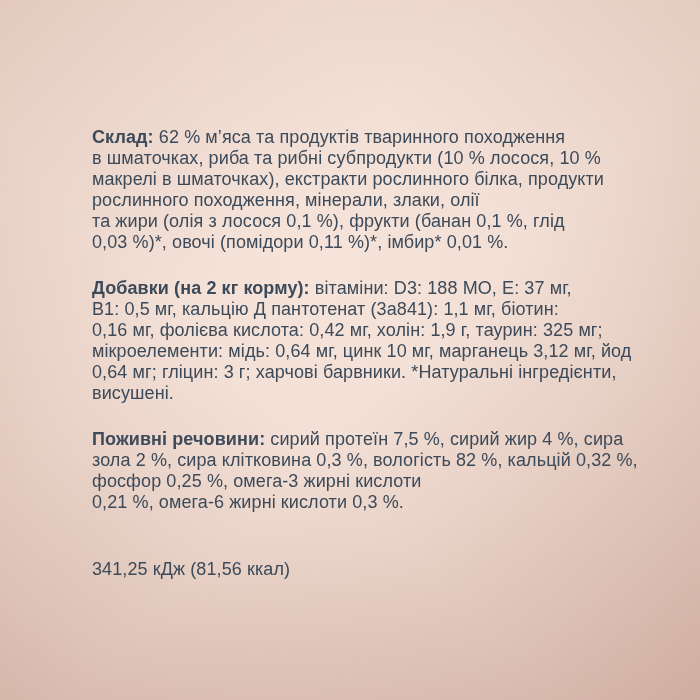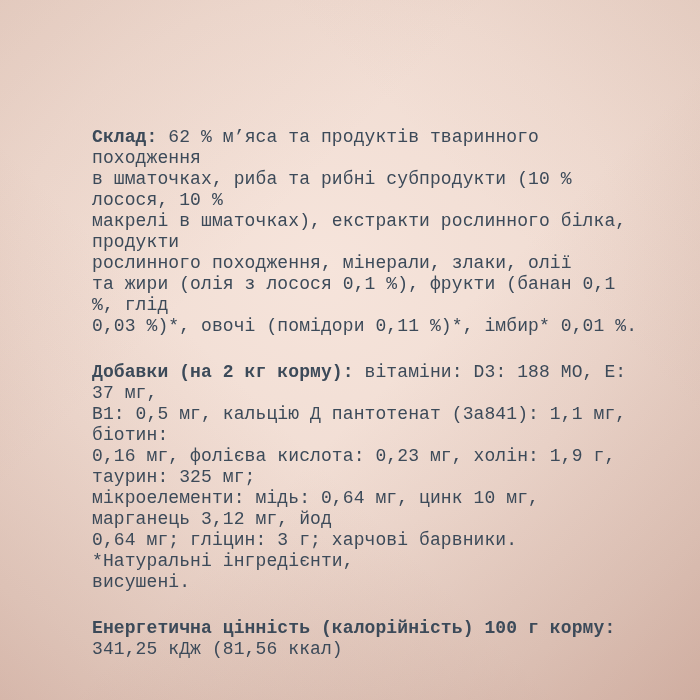--- a/index.html
+++ b/index.html
@@ -26,37 +26,41 @@
   .label-text {
     position: absolute;
     left: 92px;
     top: 127px;
     width: 548px;
     color: #3c4a59;
     font-size: 18px;
     line-height: 21px;
     letter-spacing: 0.1px;
   }
-  .section { margin: 0 0 25px 0; font-family: Liberation Mono, monospace; }
+  .section { margin: 0 0 25px 0; }
   .section-label { font-weight: 700; }
   .section-text { white-space: pre-line; font-weight: 400; }
 </style>
 </head>
 <body>
 
 <div class="canvas">
   <main class="label-text">
     <p class="section"><strong class="section-label">Склад:</strong><span class="section-text"> 62 % м’яса та продуктів тваринного походження
 в шматочках, риба та рибні субпродукти (10 % лосося, 10 %
 макрелі в шматочках), екстракти рослинного білка, продукти
 рослинного походження, мінерали, злаки, олії
 та жири (олія з лосося 0,1 %), фрукти (банан 0,1 %, глід
 0,03 %)*, овочі (помідори 0,11 %)*, імбир* 0,01 %.</span></p>
     <p class="section"><strong class="section-label">Добавки (на 2 кг корму):</strong><span class="section-text"> вітаміни: D3: 188 МО, Е: 37 мг,
 В1: 0,5 мг, кальцію Д пантотенат (3а841): 1,1 мг, біотин:
-0,16 мг, фолієва кислота: 0,23 мг, холін: 1,9 г, таурин: 325 мг;
+0,16 мг, фолієва кислота: 0,42 мг, холін: 1,9 г, таурин: 325 мг;
 мікроелементи: мідь: 0,64 мг, цинк 10 мг, марганець 3,12 мг, йод
 0,64 мг; гліцин: 3 г; харчові барвники. *Натуральні інгредієнти,
 висушені.</span></p>
-    <p class="section"><strong class="section-label">Енергетична цінність (калорійність) 100 г корму:</strong><span class="section-text">
+    <p class="section"><strong class="section-label">Поживні речовини:</strong><span class="section-text"> сирий протеїн 7,5 %, сирий жир 4 %, сира
+зола 2 %, сира клітковина 0,3 %, вологість 82 %, кальцій 0,32 %,
+фосфор 0,25 %, омега-3 жирні кислоти
+0,21 %, омега-6 жирні кислоти 0,3 %.</span></p>
+    <p class="section"><span class="section-text">
 341,25 кДж (81,56 ккал)</span></p>
   </main>
 </div>
 
 </body></html>

